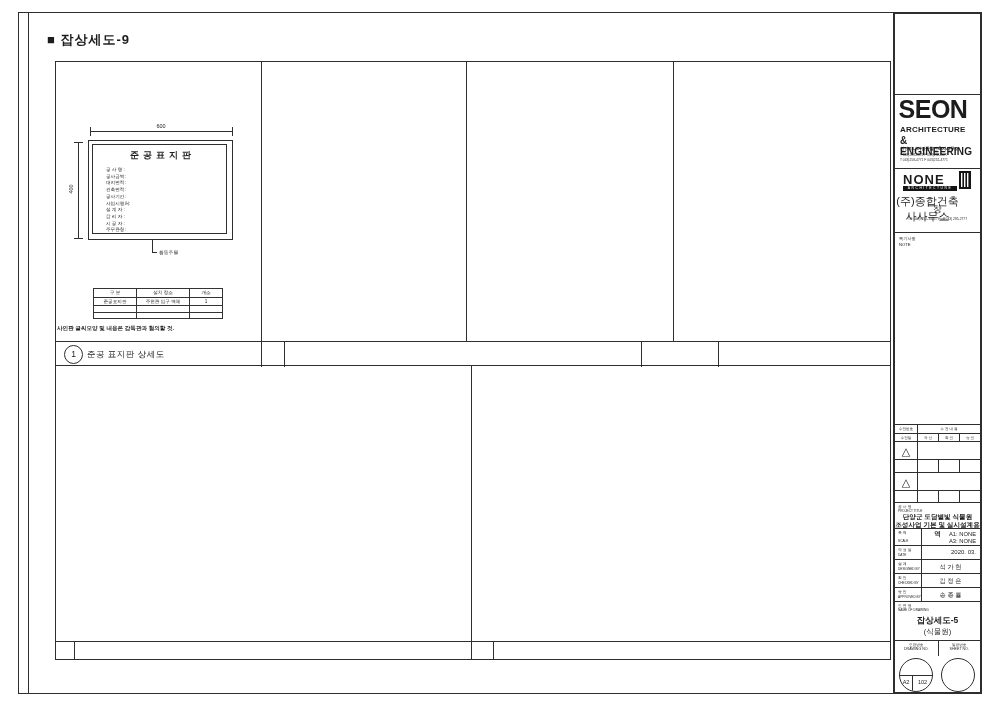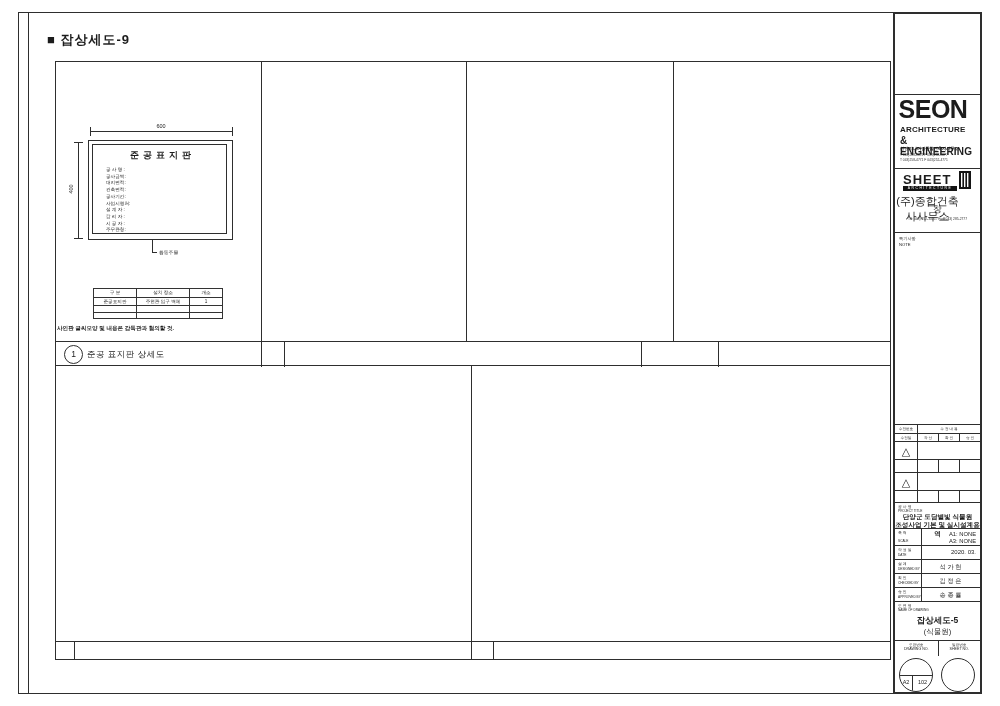--- a/index.html
+++ b/index.html
@@ -115,21 +115,21 @@
       <div class="abs cntr" style="left:0;top:3px;width:76px;font-size:25px;font-weight:900;letter-spacing:-0.5px;line-height:25px;">SEON</div>
       <div class="abs" style="left:5px;top:31px;font-size:8px;font-weight:900;letter-spacing:0.2px;">ARCHITECTURE</div>
       <div class="abs" style="left:5px;top:41px;font-size:10px;font-weight:900;letter-spacing:0.2px;">&amp; ENGINEERING</div>
       <div class="abs b" style="left:5px;top:52px;font-size:4.4px;letter-spacing:-0.2px;">선엔지니어링종합건축사사무소</div>
       <div class="abs" style="left:5px;top:59px;font-size:3.3px;color:#333;">T 043)288-8076  F 043)288-8077</div>
       <div class="abs" style="left:5px;top:64px;font-size:3.3px;color:#333;">T 043)258-4771  F 043)252-4771</div>
     </div>
     <div class="hl" style="left:0;top:154px;width:85px;"></div>
 
     <div class="abs" style="left:0;top:154px;width:85px;height:64px;">
-      <div class="abs" style="left:8px;top:4px;font-size:13px;font-weight:900;letter-spacing:1px;">SHEET</div>
+      <div class="abs" style="left:8px;top:4px;font-size:13px;font-weight:900;letter-spacing:1px;">NONE</div>
       <svg style="position:absolute;left:64px;top:3px;" width="12" height="18" viewBox="0 0 12 18">
         <rect x="0" y="0" width="12" height="18" fill="#151515"></rect>
         <rect x="2" y="2" width="1.4" height="14" fill="#fff"></rect>
         <rect x="5" y="2" width="1.4" height="14" fill="#fff"></rect>
         <rect x="8" y="2" width="1.4" height="14" fill="#fff"></rect>
       </svg>
       <div class="abs cntr" style="left:8px;top:18px;width:54px;height:5px;background:#151515;color:#fff;font-size:3.4px;line-height:5px;letter-spacing:1.5px;">ARCHITECTURE</div>
       <div class="abs cntr" style="left:0;top:26px;width:65px;font-size:11px;">(주)종합건축사사무소</div>
       <div class="abs cntr" style="left:0;top:36px;width:85px;font-size:8.8px;">창</div>
       <div class="abs cntr" style="left:0;top:49px;width:85px;font-size:3.3px;color:#333;">Tel: 043) 252-3005 / Fax: 043) 285-2777</div>

